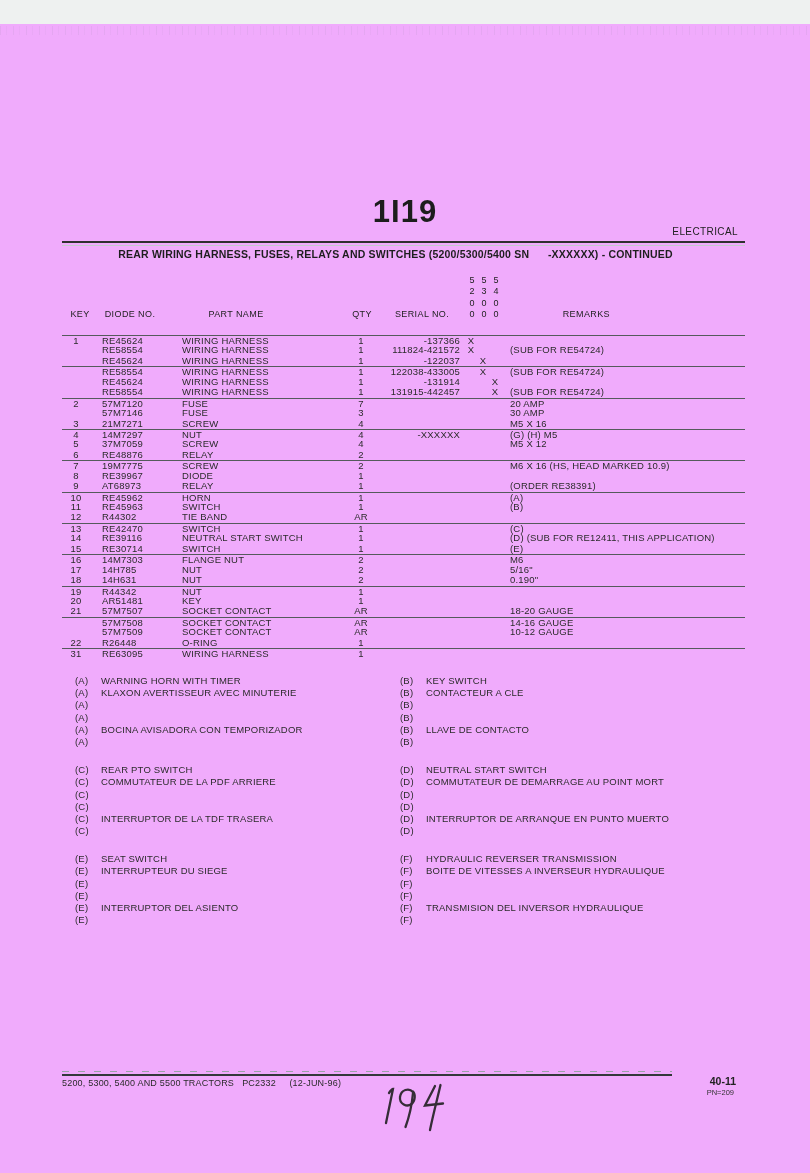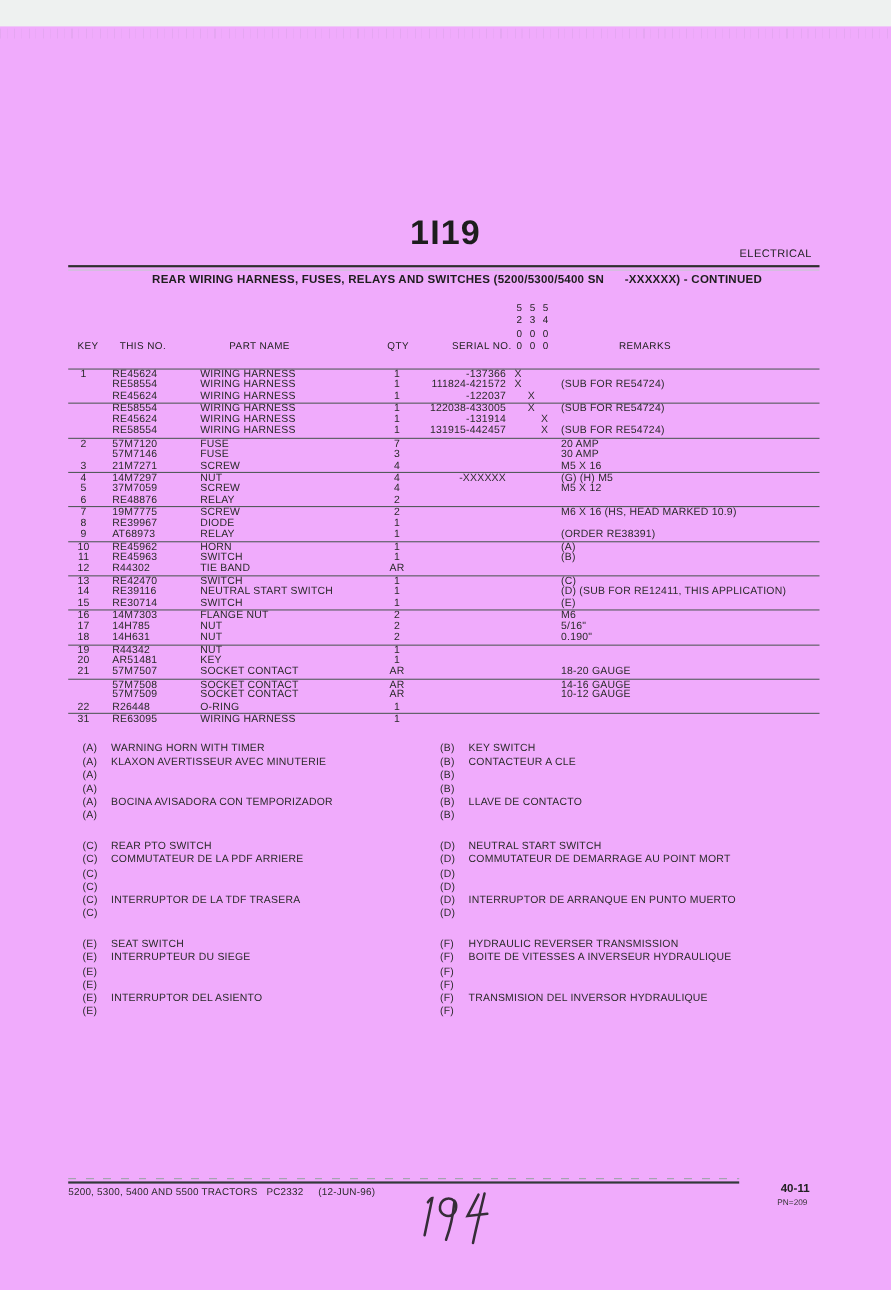--- a/index.html
+++ b/index.html
@@ -9,29 +9,29 @@
   .noise-top{position:absolute;left:0;top:2px;width:810px;height:9px;
     background:repeating-linear-gradient(90deg,rgba(95,110,120,.14) 0 1px,transparent 1px 6px,rgba(95,110,120,.08) 6px 7px,transparent 7px 13px);
     opacity:.55;}
   .noise-bottom{position:absolute;left:0;top:1162px;width:810px;height:6px;
     background:repeating-linear-gradient(90deg,rgba(110,120,132,.38) 0 2px,rgba(190,198,205,.18) 2px 4px,rgba(110,120,132,.22) 4px 5px,transparent 5px 9px);}
   .page-code{position:absolute;left:0;top:170px;width:810px;text-align:center;
     font-size:31px;font-weight:bold;letter-spacing:1px;color:#1d1d1d;}
   .section-label{position:absolute;right:72px;top:202px;font-size:10px;letter-spacing:.4px;color:#222;}
   .header-rule{position:absolute;left:62px;top:217px;width:683px;height:2px;background:#2f2f2f;}
   .header-rule-ghost{position:absolute;left:62px;top:221px;width:683px;height:1px;background:#c2c9cc;}
-  .doc-title{position:absolute;left:74px;top:224px;width:683px;text-align:center;
+  .doc-title{position:absolute;left:54px;top:224px;width:683px;text-align:center;
     font-size:10.5px;font-weight:bold;letter-spacing:.2px;white-space:pre;color:#1e1e1e;}
   
   .colhead{position:absolute;top:285px;font-size:9px;letter-spacing:.4px;color:#222;text-align:center;}
   .ch-key{left:66px;width:28px;}
   .ch-pn{left:98px;width:64px;}
   .ch-name{left:183px;width:106px;}
   .ch-qty{left:347px;width:30px;}
-  .ch-serial{left:404px;width:68px;}
+  .ch-serial{left:388px;width:68px;}
   .ch-remarks{left:510px;width:100px;text-align:right;}
   .model-cols{position:absolute;left:466px;top:251px;display:flex;}
   .mcol{width:12px;text-align:center;font-size:9px;line-height:11.3px;color:#222;}
   
   .tbody{position:absolute;left:62px;top:311px;width:683px;}
   .trow{display:flex;height:10.45px;line-height:10.6px;font-size:9.5px;letter-spacing:.2px;
     box-sizing:border-box;white-space:nowrap;color:#2b2b2b;}
   .trow.rule{border-top:1px solid #555a5c;}
   .c-key{width:28px;text-align:center;flex:none;}
   .c-pn{width:80px;padding-left:12px;box-sizing:border-box;flex:none;}
@@ -85,21 +85,21 @@
       </div>
       <div class="mcol">
         <div>5</div>
         <div>4</div>
         <div>0</div>
         <div>0</div>
       </div>
     </div>
 
   <div class="colhead ch-key">KEY</div>
-  <div class="colhead ch-pn">THIS NO.</div>
+  <div class="colhead ch-pn">DIODE NO.</div>
   <div class="colhead ch-name">PART NAME</div>
   <div class="colhead ch-qty">QTY</div>
   <div class="colhead ch-serial">SERIAL NO.</div>
   <div class="colhead ch-remarks">REMARKS</div>
 
   <div class="tbody" id="table-body">
       <div class="trow rule">
         <span class="c-key">1</span>
         <span class="c-pn">RE45624</span>
         <span class="c-name">WIRING HARNESS</span>

